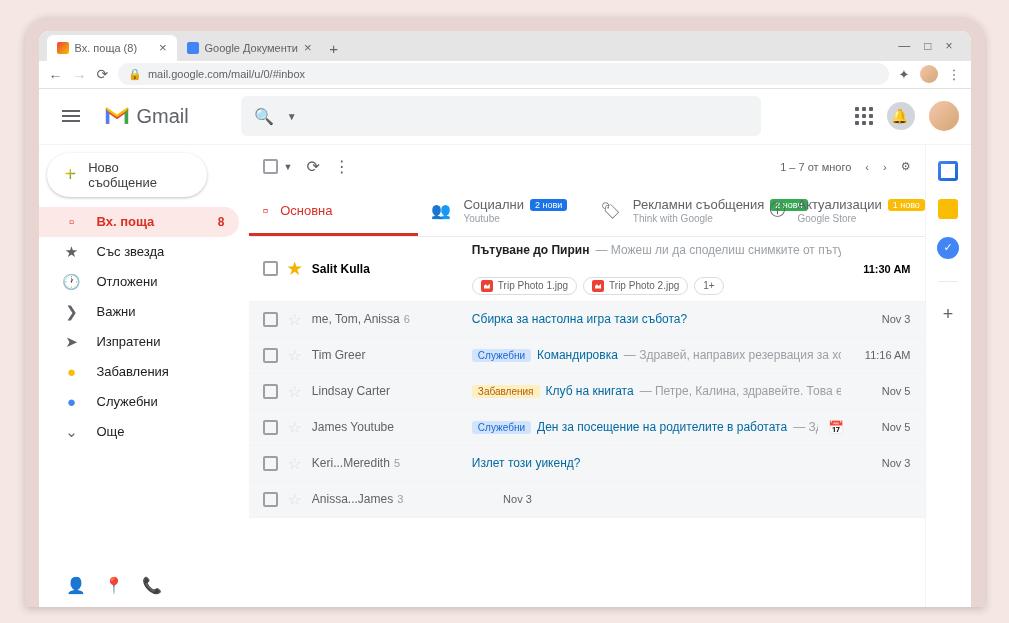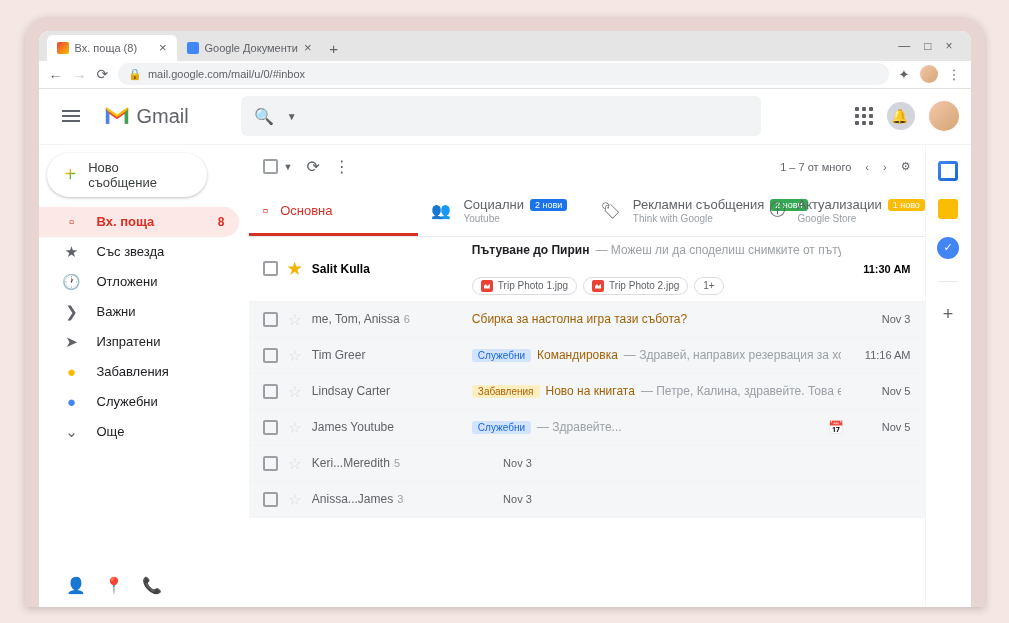--- a/index.html
+++ b/index.html
@@ -70,21 +70,21 @@
 .star{color:#dadce0;font-size:16px}
 .star.filled{color:#f4b400}
 .sender{width:150px;white-space:nowrap;overflow:hidden;text-overflow:ellipsis;display:flex;align-items:center;gap:4px;flex-shrink:0}
 .sender-count{font-weight:400;color:#9aa0a6;font-size:11px}
 .email-content{flex:1;display:flex;flex-direction:column;gap:20px;min-width:0;overflow:hidden}
 .email-line{display:flex;align-items:center;gap:6px;white-space:nowrap;overflow:hidden}
 .label-chip{font-size:10px;padding:1px 6px;border-radius:3px;font-weight:400}
 .label-chip.work{background:#d2e3fc;color:#1967d2}
 .label-chip.fun{background:#feefc3;color:#b06000}
 .subject{color:#202124}
-.email-row:not(.unread) .subject{color:#a16207}
+.email-row:not(.unread) .subject{color:#0369a1}
 .snippet{color:#9aa0a6;font-weight:400}
 .attachments{display:flex;gap:6px}
 .attach-chip{display:flex;align-items:center;gap:5px;padding:2px 8px;border:1px solid #dadce0;border-radius:11px;font-size:10px;font-weight:400;color:#5f6368;background:#fff}
 .attach-icon{width:12px;height:12px;background:#ea4335;border-radius:2px;position:relative}
 .attach-icon::after{content:'';position:absolute;inset:3px;background:#fff;clip-path:polygon(0 60%,30% 30%,60% 60%,100% 20%,100% 100%,0 100%)}
 .email-date{width:60px;text-align:right;font-size:11px;flex-shrink:0}
 .cal-icon{color:#5f6368;font-size:13px;margin-right:-4px}
 .right-panel{width:46px;border-left:1px solid #f1f3f4;display:flex;flex-direction:column;align-items:center;padding-top:16px;gap:18px}
 .rp-icon{width:20px;height:20px;border-radius:3px}
 .rp-cal{background:linear-gradient(135deg,#4285f4,#1967d2);position:relative}
@@ -327,43 +327,49 @@
                 </div>
                 <div class="email-date">11:16 AM</div>
               </div>
               <div class="email-row">
                 <div class="checkbox"></div>
                 <span class="star ">☆</span>
                 <div class="sender">Lindsay Carter</div>
                 <div class="email-content">
                   <div class="email-line">
                     <span class="label-chip fun">Забавления</span>
-                    <span class="subject">Ново на книгата</span>
+                    <span class="subject">Клуб на книгата</span>
                     <span class="snippet"> — Петре, Калина, здравейте. Това е списъкът с...</span>
                   </div>
                 </div>
                 <div class="email-date">Nov 5</div>
               </div>
               <div class="email-row">
                 <div class="checkbox"></div>
                 <span class="star ">☆</span>
                 <div class="sender">James Youtube</div>
                 <div class="email-content">
                   <div class="email-line">
                     <span class="label-chip work">Служебни</span>
+                    <span class="subject">Ден за посещение на родителите в работата</span>
                     <span class="snippet"> — Здравейте...</span>
                   </div>
                 </div>
                 <span class="cal-icon">📅</span>
                 <div class="email-date">Nov 5</div>
               </div>
               <div class="email-row">
                 <div class="checkbox"></div>
                 <span class="star ">☆</span>
                 <div class="sender">Keri...Meredith<span class="sender-count">5</span></div>
+                <div class="email-content">
+                  <div class="email-line">
+                    <span class="subject">Излет този уикенд?</span>
+                  </div>
+                </div>
                 <div class="email-date">Nov 3</div>
               </div>
               <div class="email-row">
                 <div class="checkbox"></div>
                 <span class="star ">☆</span>
                 <div class="sender">Anissa...James<span class="sender-count">3</span></div>
                 <div class="email-date">Nov 3</div>
               </div>
             </div>
 </div>

